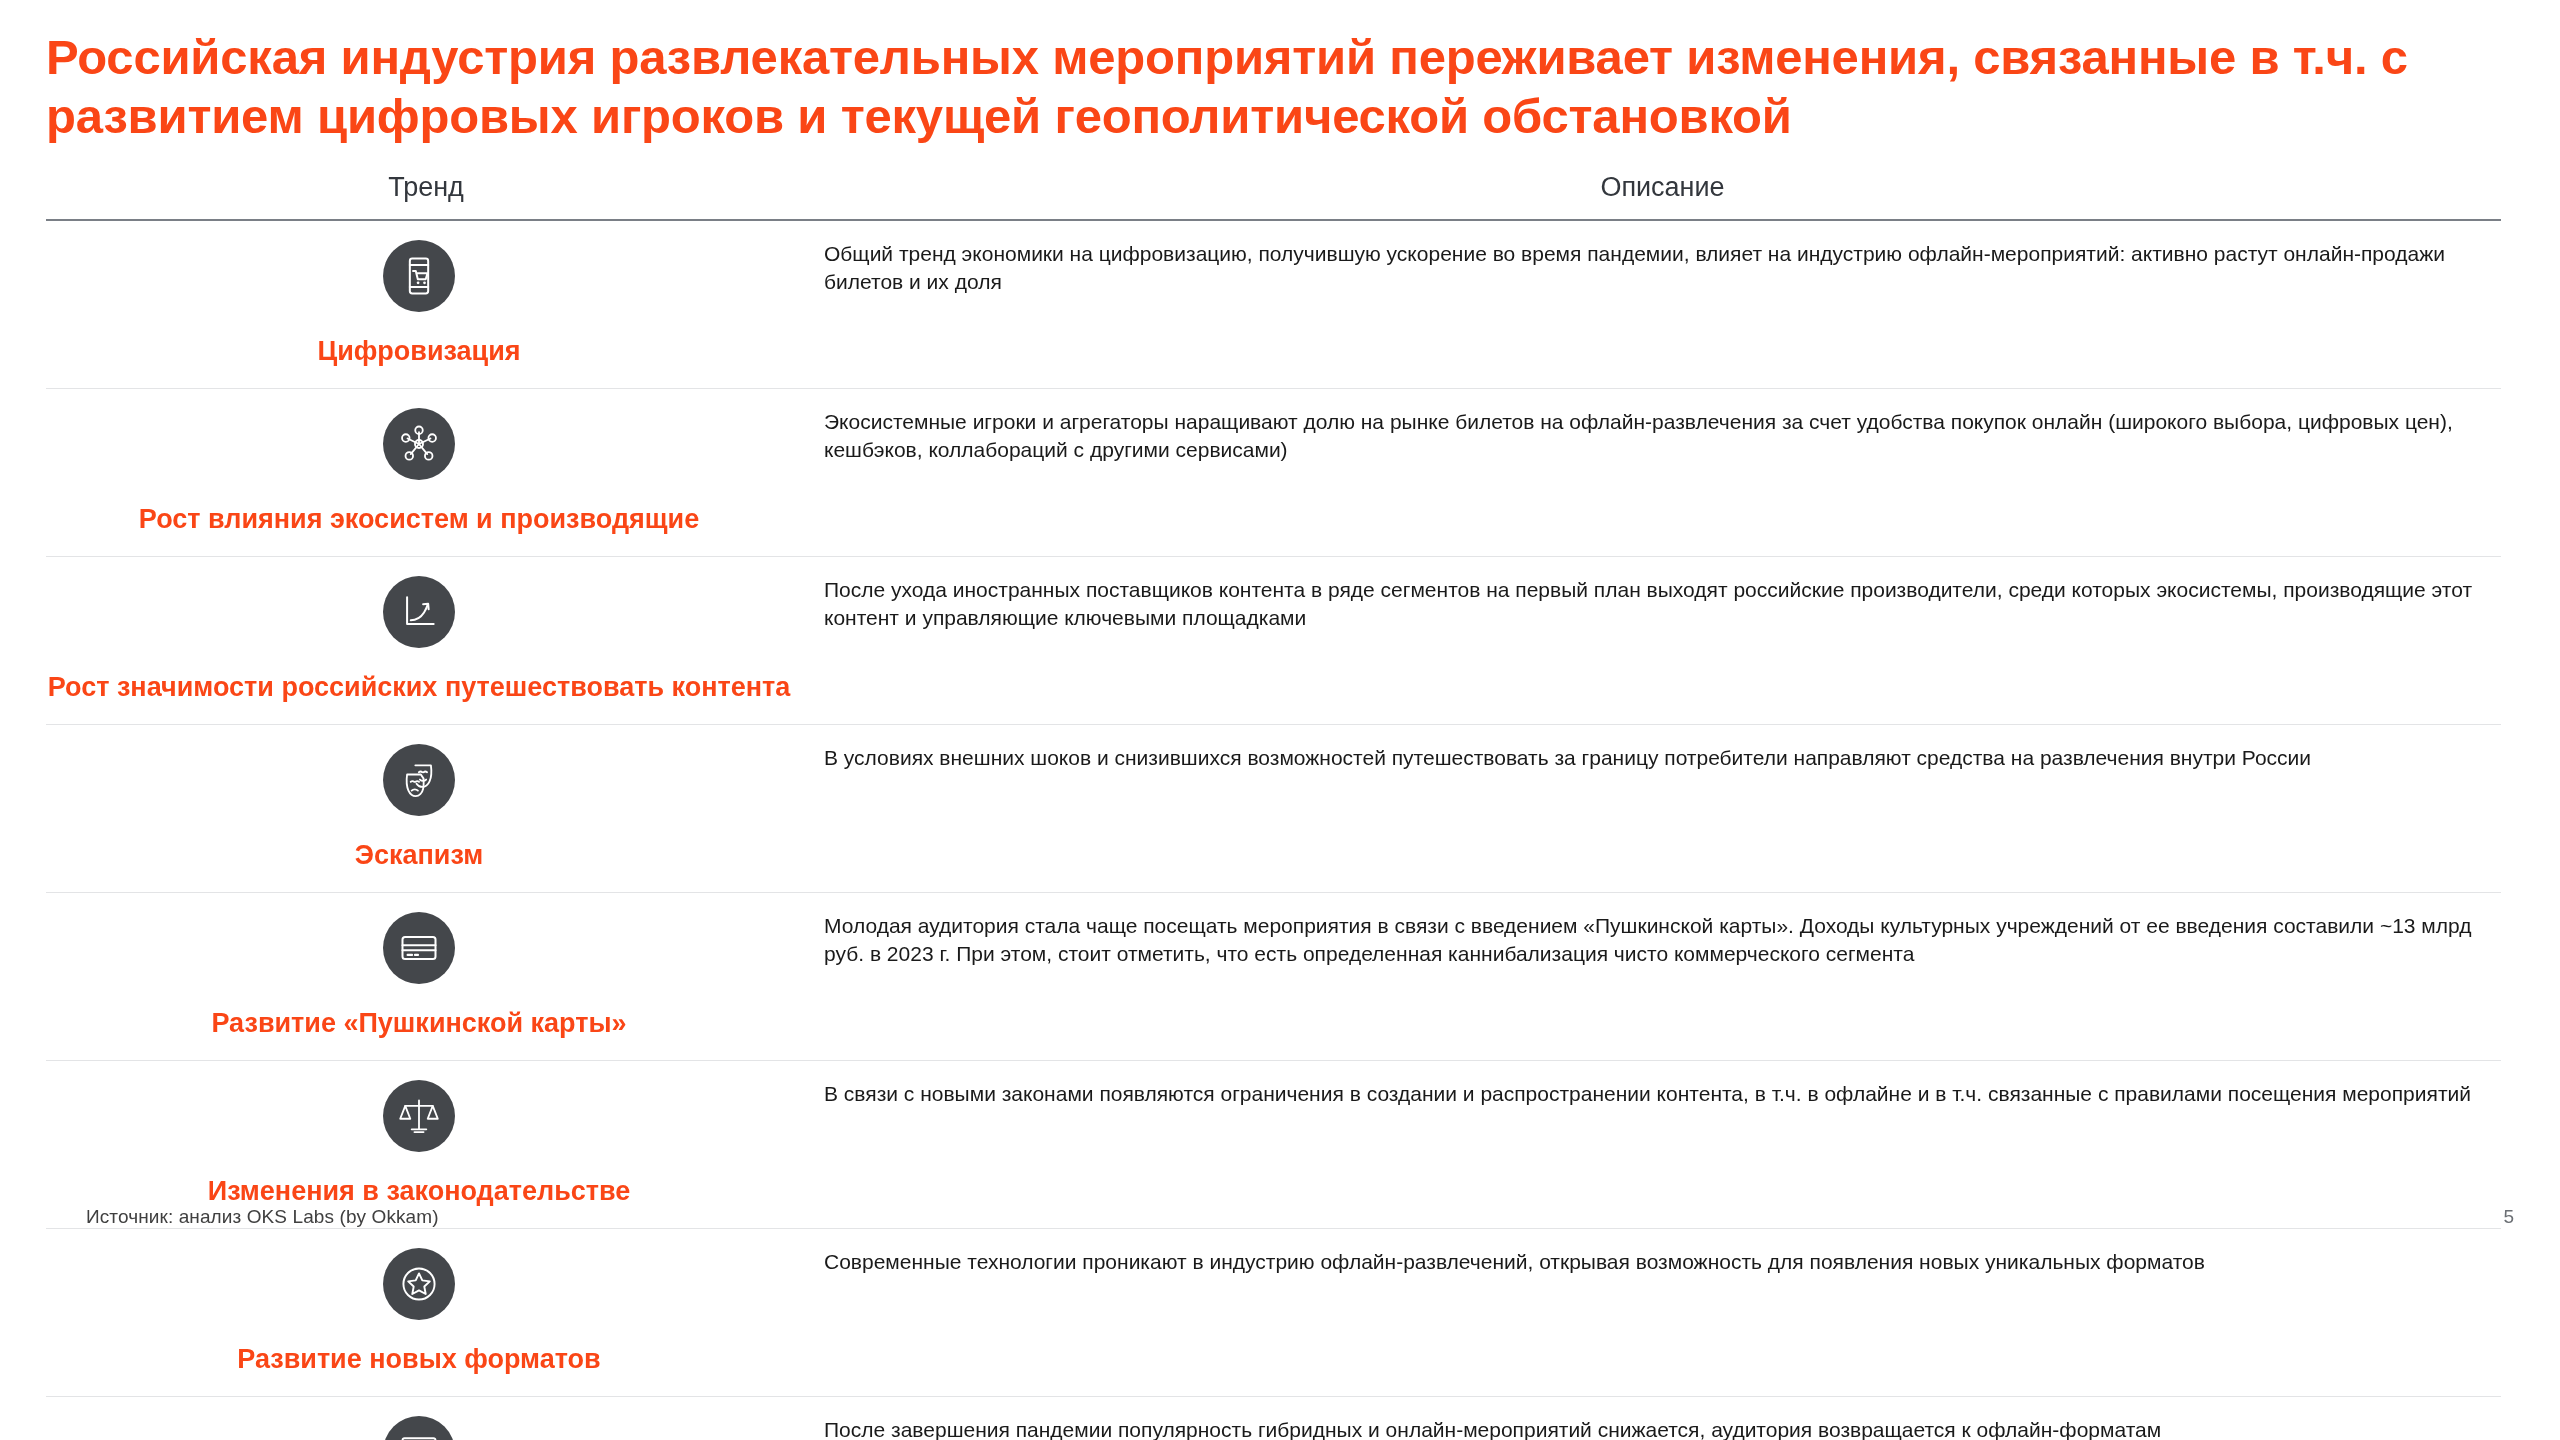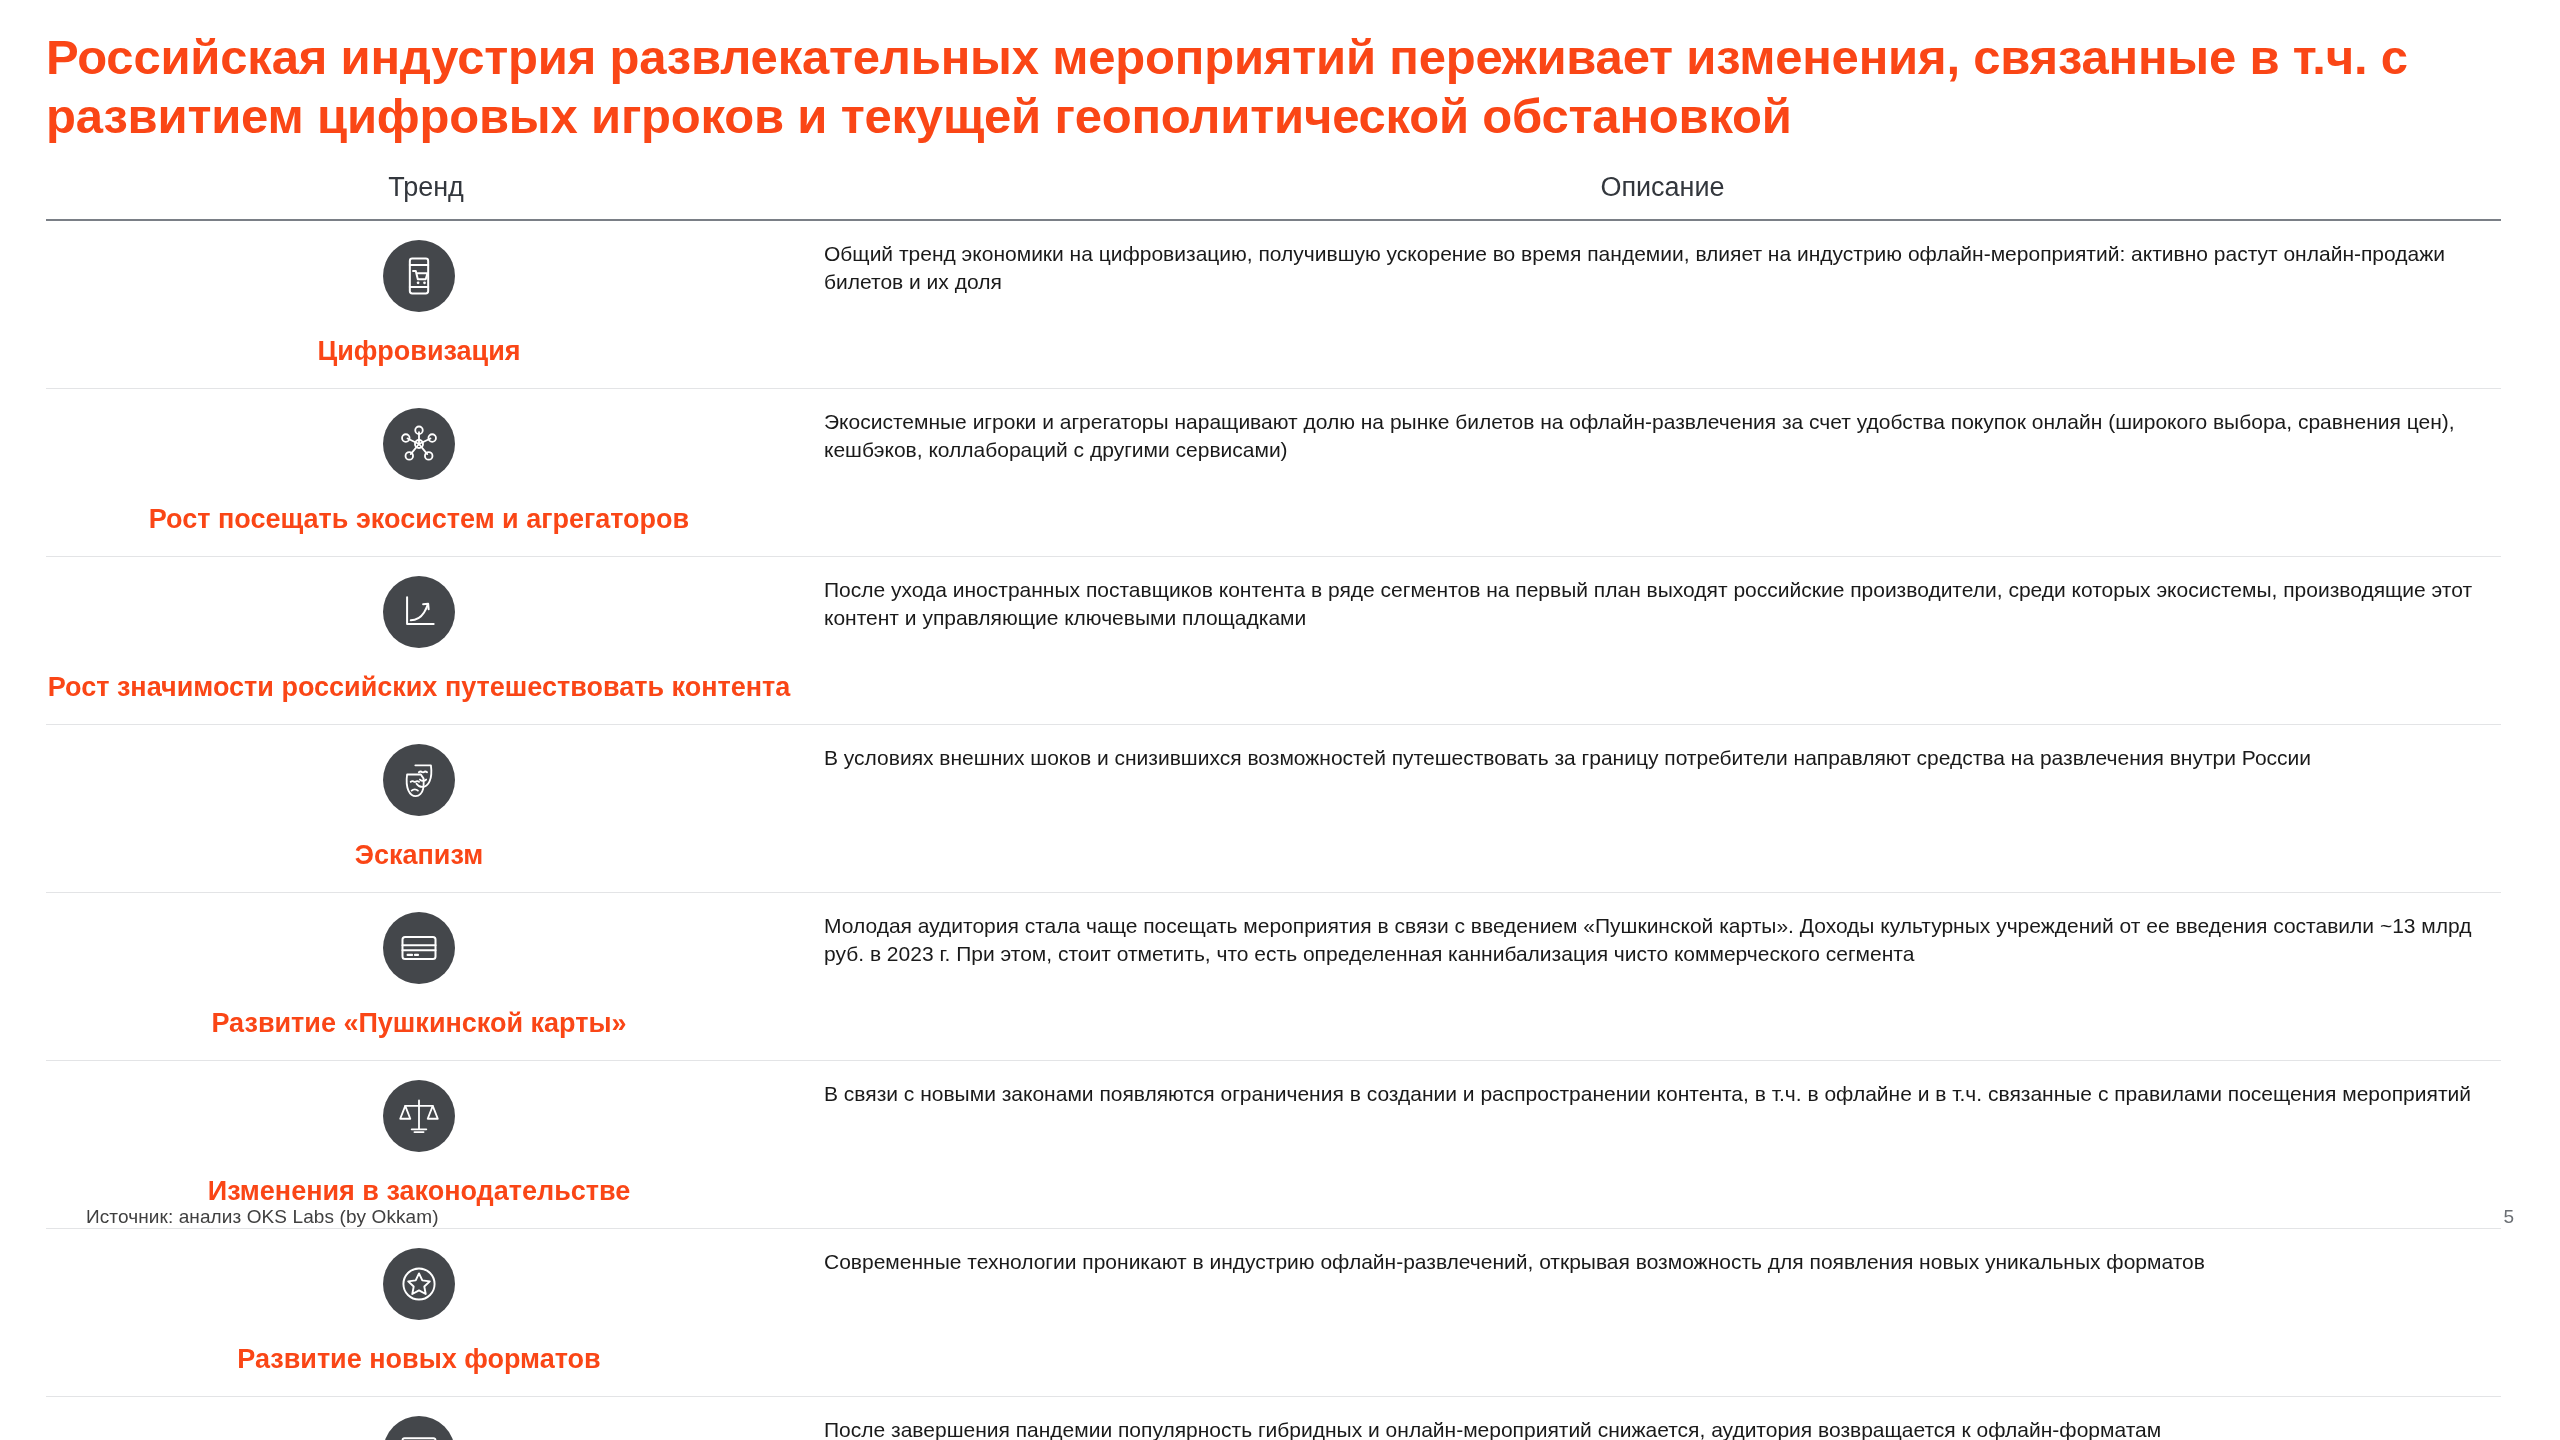--- a/index.html
+++ b/index.html
@@ -172,24 +172,24 @@
                 <line x1="24" y1="24" x2="15" y2="35"></line>
                 <line x1="24" y1="24" x2="33" y2="35"></line>
                 <circle cx="24" cy="24" r="4.4"></circle>
                 <circle cx="24" cy="9" r="4.1"></circle>
                 <circle cx="9.6" cy="17.5" r="4.1"></circle>
                 <circle cx="38.4" cy="17.5" r="4.1"></circle>
                 <circle cx="13.4" cy="37" r="4.1"></circle>
                 <circle cx="34.6" cy="37" r="4.1"></circle>
               </svg>
             </span>
-            <span class="trend-label">Рост посещать экосистем и агрегаторов</span>
-          </div>
-        </td>
-        <td class="cell-desc">Экосистемные игроки и агрегаторы наращивают долю на рынке билетов на офлайн-развлечения за счет удобства покупок онлайн (широкого выбора, сравнения цен), кешбэков, коллабораций с другими сервисами)</td>
+            <span class="trend-label">Рост влияния экосистем и производящие</span>
+          </div>
+        </td>
+        <td class="cell-desc">Экосистемные игроки и агрегаторы наращивают долю на рынке билетов на офлайн-развлечения за счет удобства покупок онлайн (широкого выбора, цифровых цен), кешбэков, коллабораций с другими сервисами)</td>
       </tr>
 
       <tr>
         <td class="cell-trend">
           <div class="trend-inner">
             <span class="icon-badge">
               <svg viewBox="0 0 48 48" fill="none" stroke="#ffffff" stroke-width="2.2" stroke-linecap="round" stroke-linejoin="round">
                 <polyline points="11,8 11,37 40,37"></polyline>
                 <path d="M15 33c4 0 10-1.5 14.5-8.5 1.8-2.8 3-5.5 3.8-8"></path>
                 <polyline points="28.5,15.5 34,15 34.5,21"></polyline>

